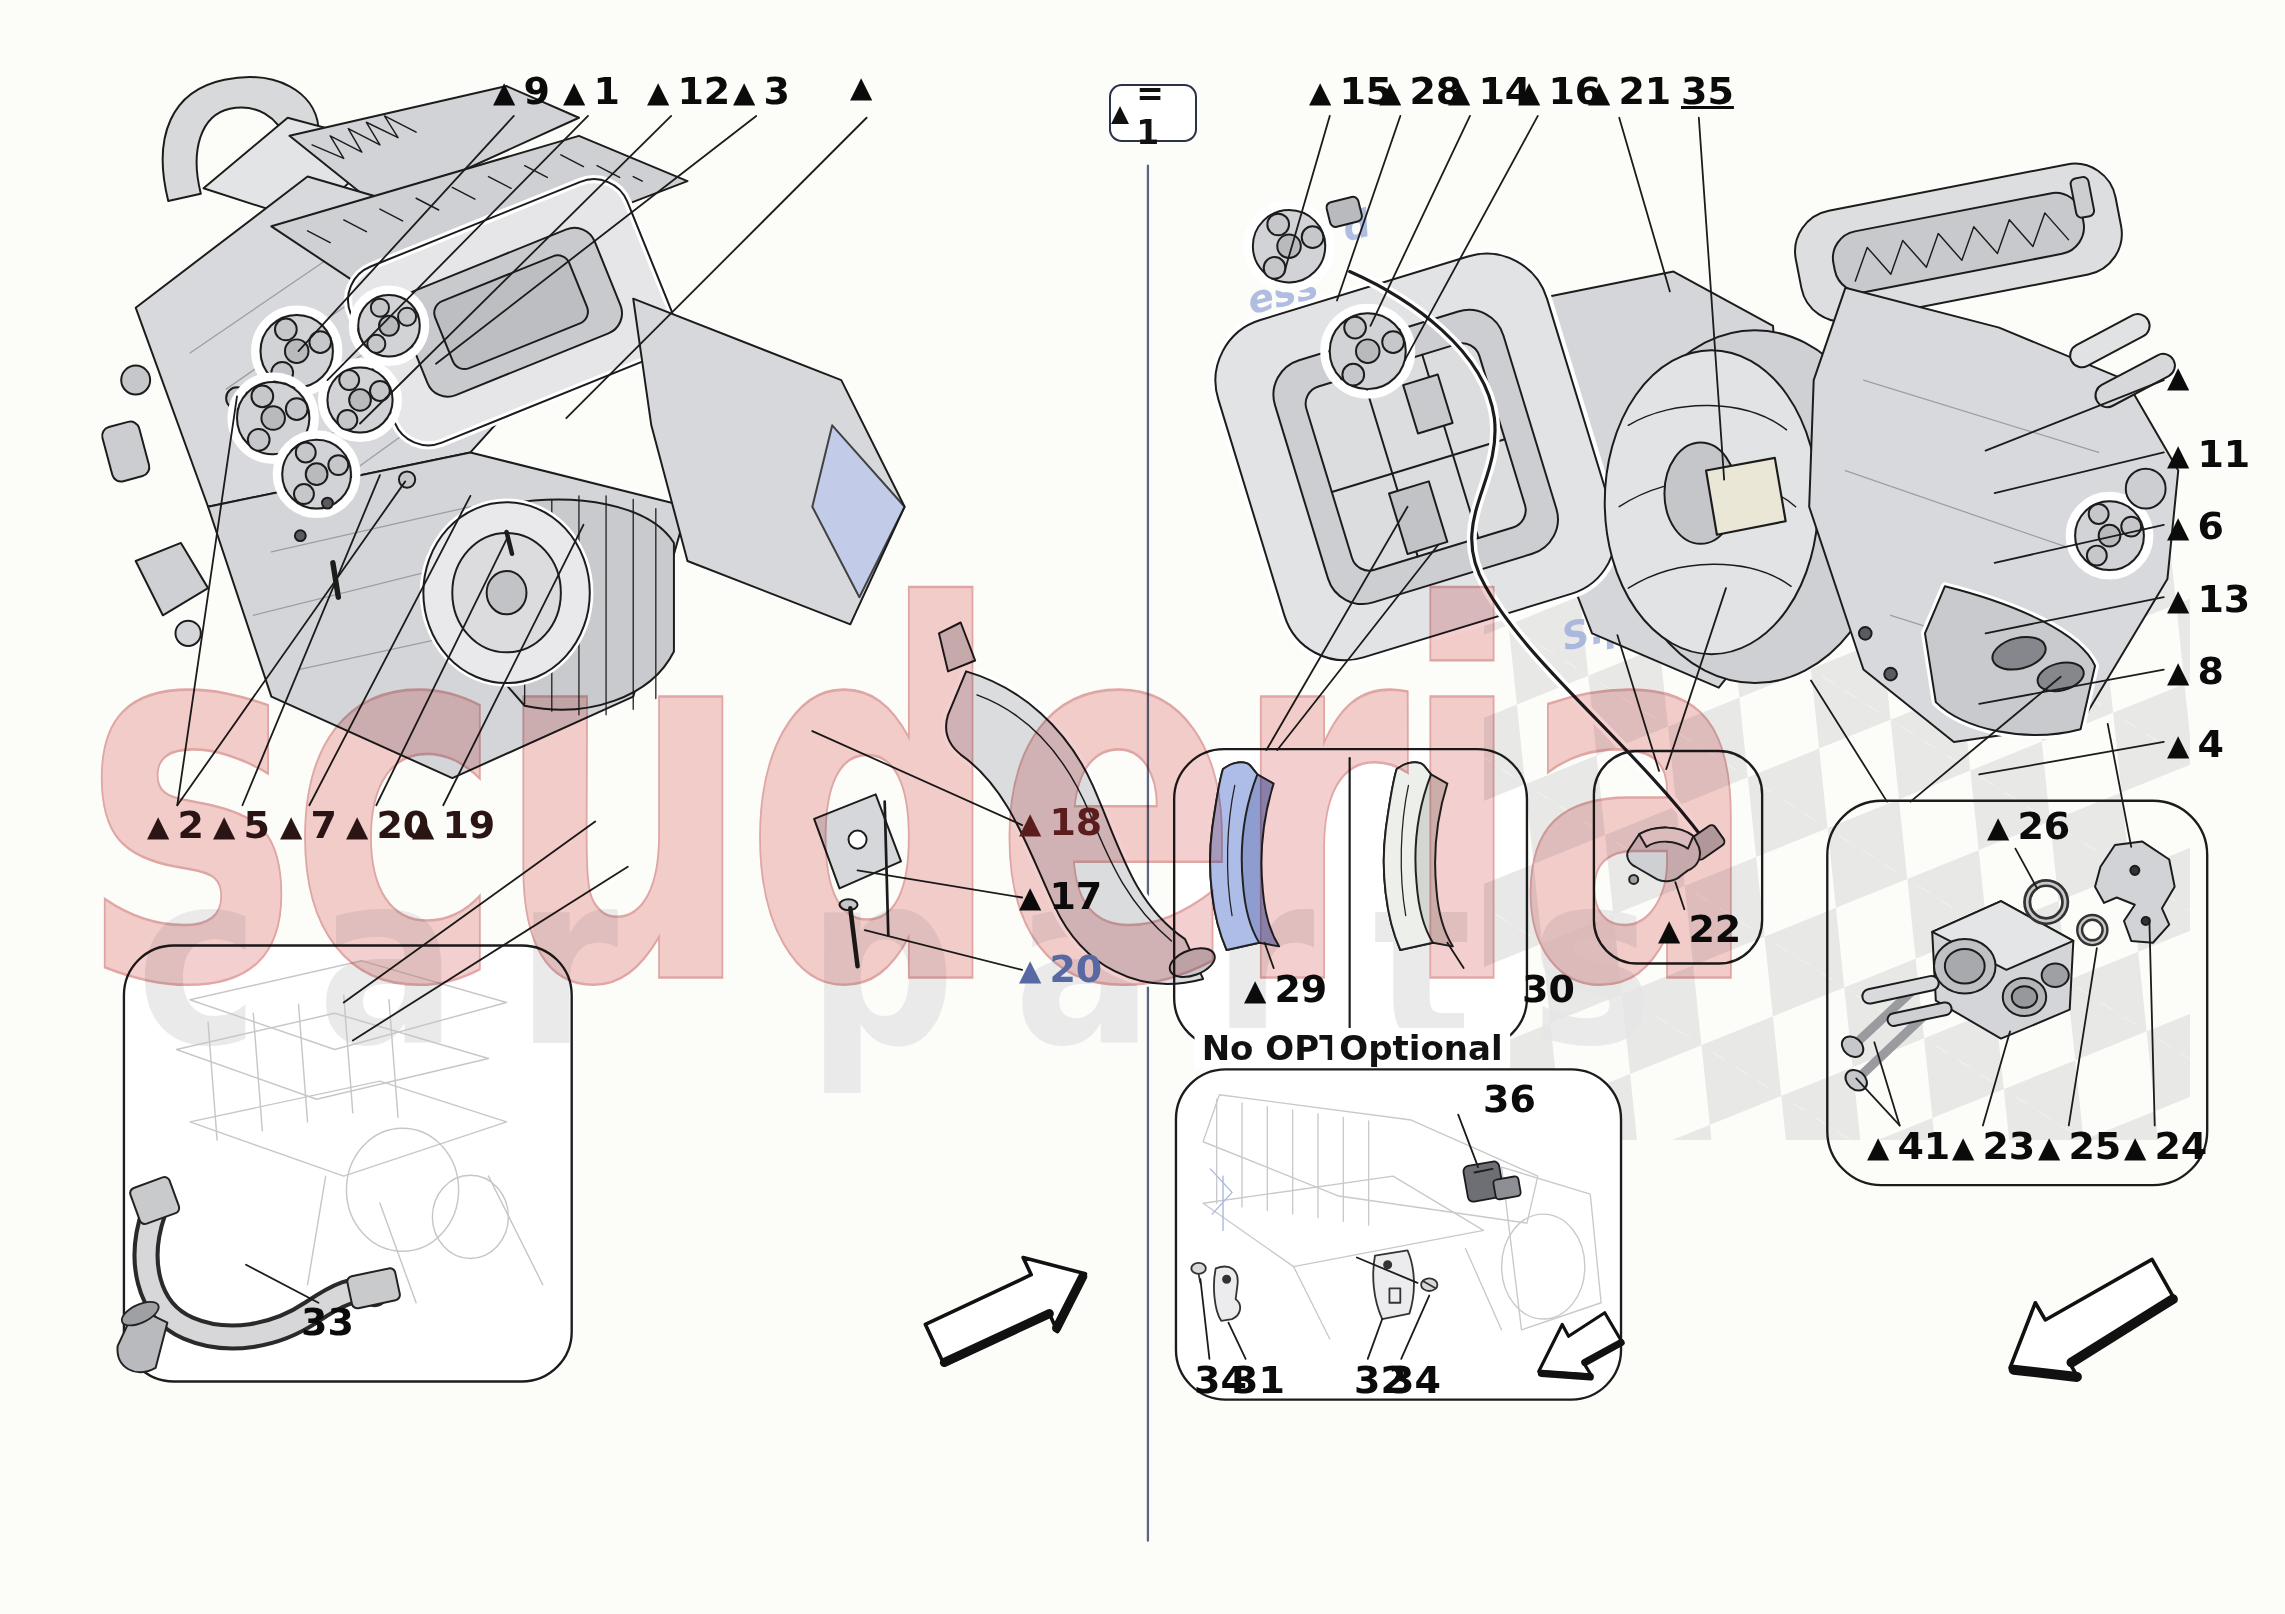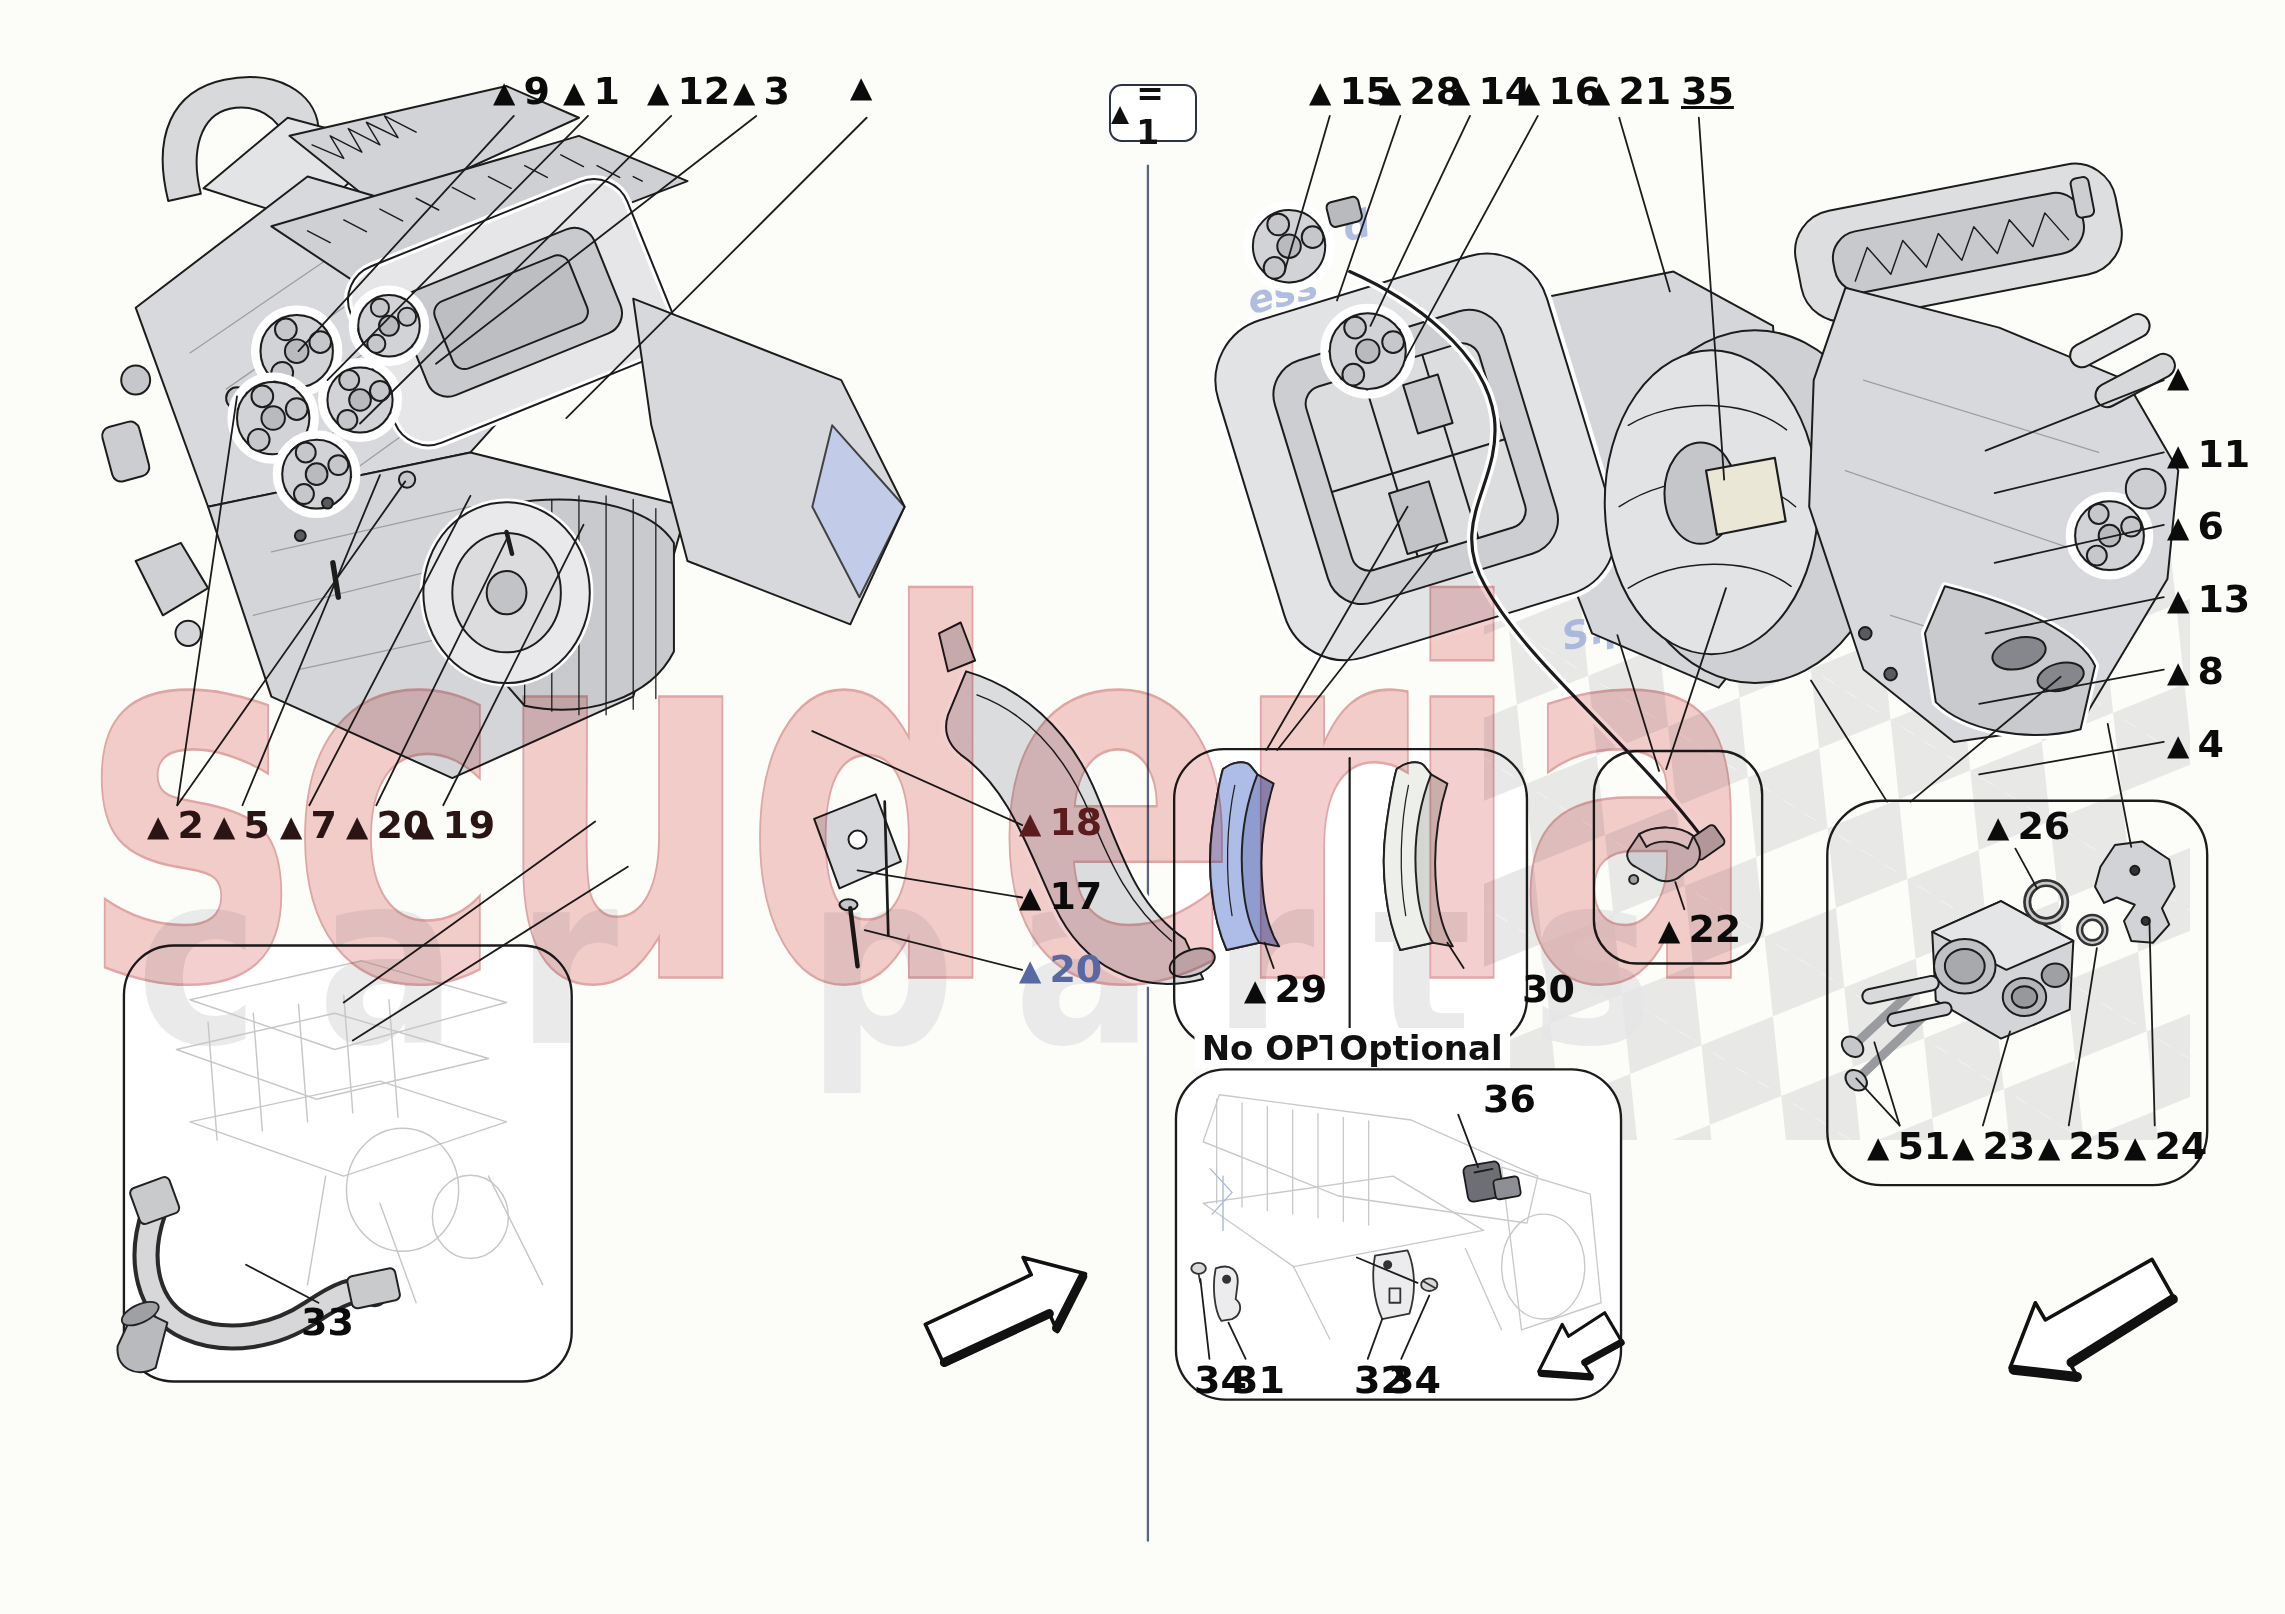--- a/index.html
+++ b/index.html
@@ -554,21 +554,21 @@
       <div class="plabel" style="left: 1658px; top: 910px;">
         <span class="tri">▲</span>
         <span>22</span>
       </div>
       <div class="plabel" style="left: 1987px; top: 807px;">
         <span class="tri">▲</span>
         <span>26</span>
       </div>
       <div class="plabel" style="left: 1867px; top: 1127px;">
         <span class="tri">▲</span>
-        <span>51</span>
+        <span>41</span>
       </div>
       <div class="plabel" style="left: 1952px; top: 1127px;">
         <span class="tri">▲</span>
         <span>23</span>
       </div>
       <div class="plabel" style="left: 2038px; top: 1127px;">
         <span class="tri">▲</span>
         <span>25</span>
       </div>
       <div class="plabel" style="left: 2124px; top: 1127px;">

